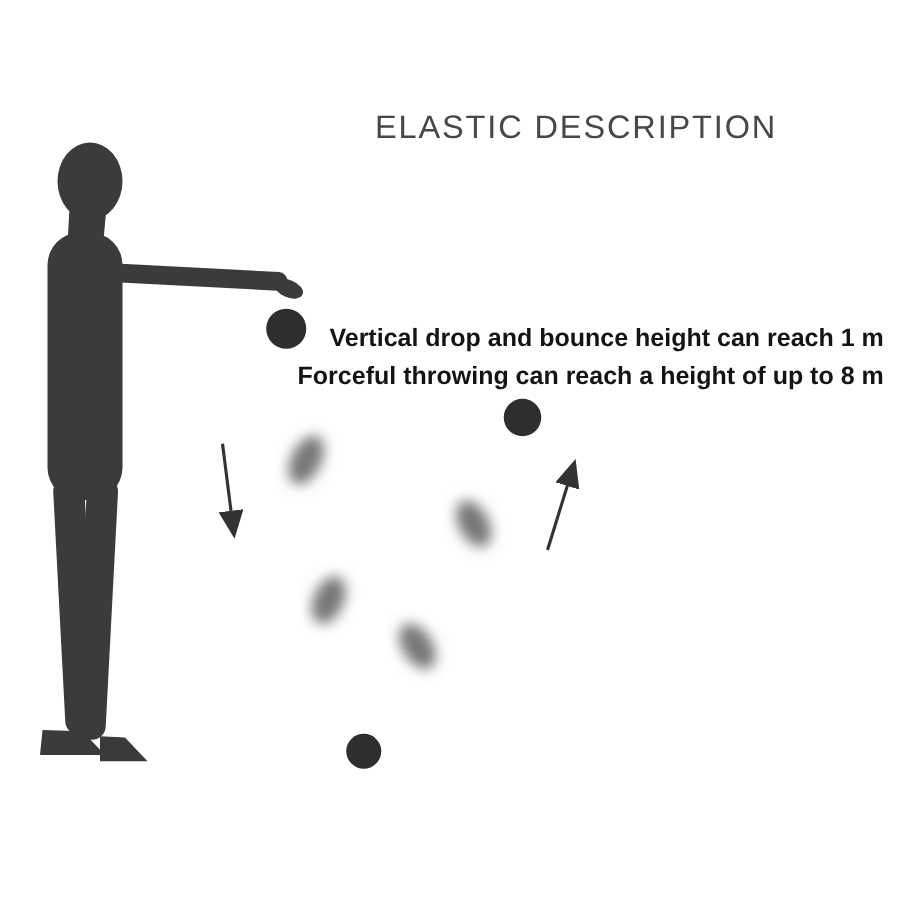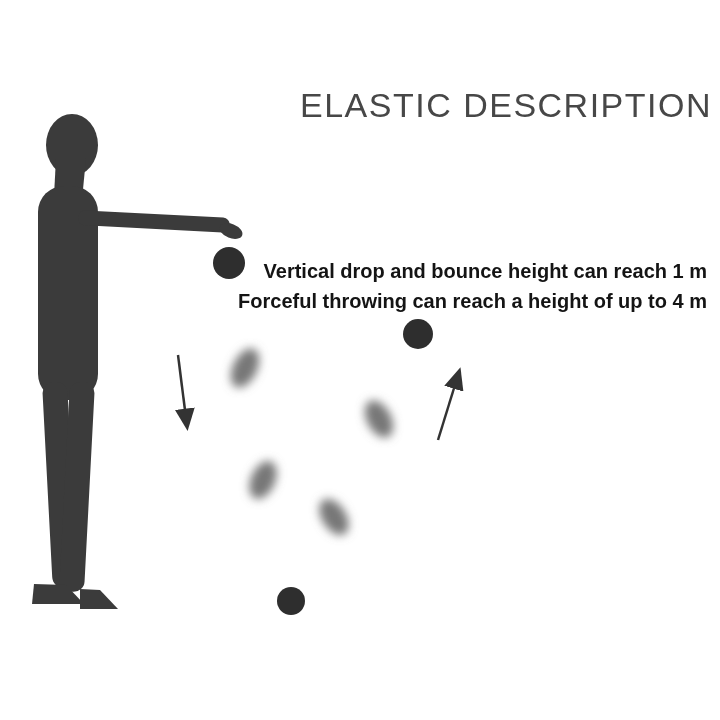--- a/index.html
+++ b/index.html
@@ -16,21 +16,21 @@
     overflow: hidden;
   }
   .stage svg {
     position: absolute;
     inset: 0;
   }
   .title {
     position: absolute;
     top: 86px;
     left: 300px;
-    font-size: 34px;
+    font-size: 26px;
     font-weight: 400;
     letter-spacing: 1.5px;
     color: #474747;
     white-space: nowrap;
   }
   .caption {
     position: absolute;
     right: 13px;
     text-align: right;
     font-size: 20px;
@@ -84,15 +84,15 @@
     </g>
 
     <g stroke="#333333" stroke-width="2.5" fill="none">
       <line x1="178" y1="355" x2="187" y2="426" marker-end="url(#arrowhead)"></line>
       <line x1="438" y1="440" x2="459" y2="372" marker-end="url(#arrowhead)"></line>
     </g>
   </svg>
 
   <div class="title">ELASTIC DESCRIPTION</div>
   <div class="caption line1">Vertical drop and bounce height can reach 1 m</div>
-  <div class="caption line2">Forceful throwing can reach a height of up to 4 m</div>
+  <div class="caption line2">Forceful throwing can reach a height of up to 8 m</div>
 
 </div>
 
 </body></html>

